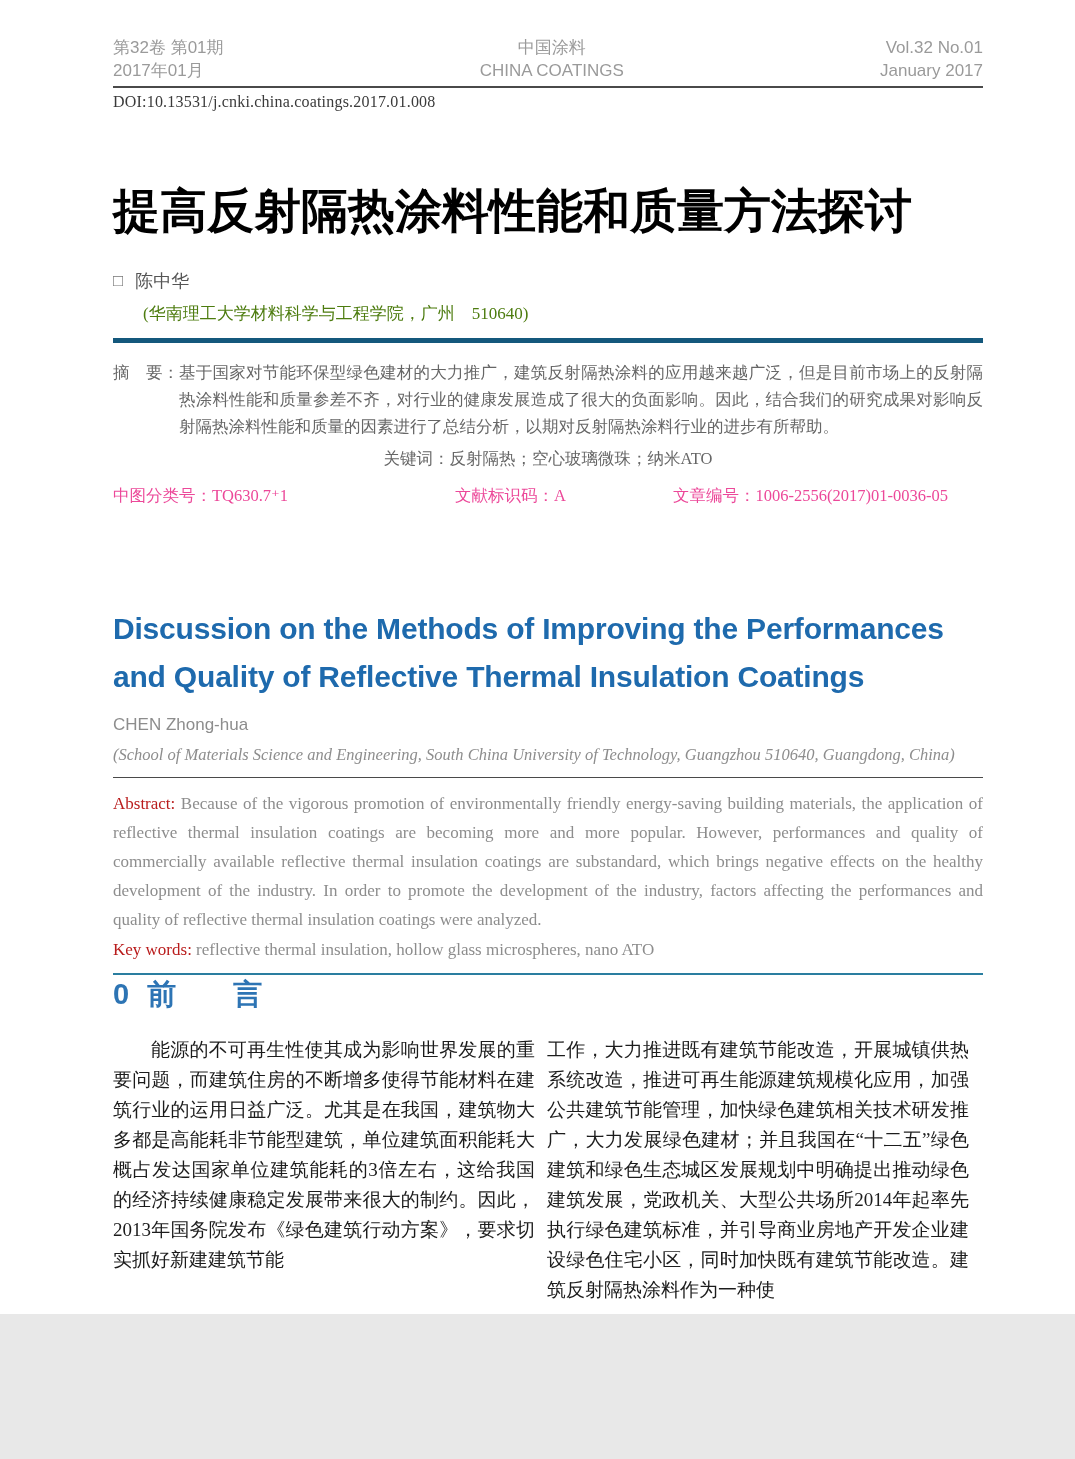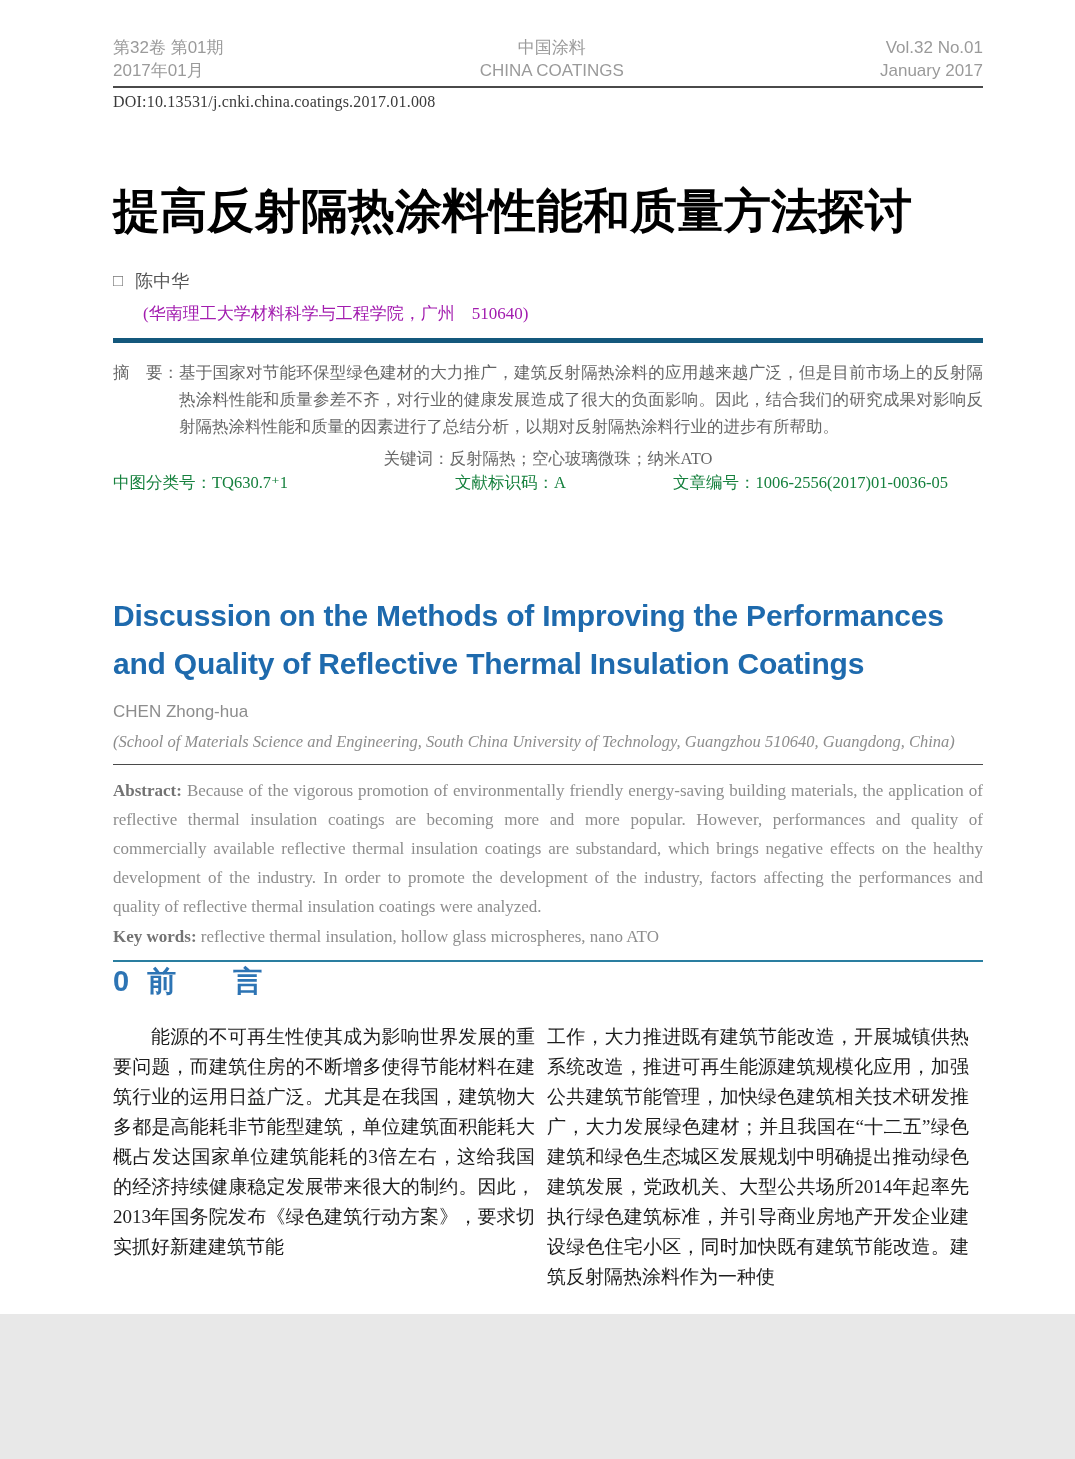--- a/index.html
+++ b/index.html
@@ -32,32 +32,32 @@
     margin-top: 69px;
     font-family: "Liberation Sans", "DejaVu Sans", sans-serif;
     font-size: 47px; font-weight: bold; color: #000000;
     letter-spacing: 0px; white-space: nowrap;
   }
   .author-row {
     margin-top: 26px; font-size: 18px; color: #555;
     display: flex; align-items: center; gap: 12px;
   }
   .author-marker { font-size: 17px; color: #777; }
-  .affil-cn { margin-top: 9px; margin-left: 30px; font-size: 17px; color: #a21caf; }
+  .affil-cn { margin-top: 9px; margin-left: 30px; font-size: 17px; color: #4d7c0f; }
   .rule-thick { margin-top: 13px; height: 5px; background: #14587c; }
   
   .hang { display: flex; align-items: flex-start; justify-content: center; }
   .hang .lbl { white-space: nowrap; }
   .abstract-cn {
     margin-top: 16px; font-size: 16.5px; line-height: 27px; color: #666;
     text-align: justify;
   }
   .keywords-cn { margin-top: 5px; font-size: 16.5px; line-height: 27px; color: #666; }
   .meta-row {
-    margin-top: 0; font-size: 16.5px; color: #15803d;
+    margin-top: 13px; font-size: 16.5px; color: #ec4899;
     display: flex;
     align-items: center;
   }
   .meta-clc { width: 342px; }
   .meta-code { width: 218px; }
   
   .title-en {
     margin-top: 98px;
     font-family: "Liberation Sans", "DejaVu Sans", sans-serif;
     font-size: 30px; font-weight: bold; color: #1e6aad;
@@ -68,21 +68,21 @@
     font-size: 17px; color: #8d8d8d;
   }
   .affil-en {
     margin-top: 10px; font-style: italic; font-size: 16.5px; color: #8d8d8d;
   }
   .rule-thin { margin-top: 12px; height: 1px; background: #4a4a4a; }
   .abstract-en {
     margin-top: 11px; font-size: 17px; line-height: 29px; color: #8d8d8d;
     text-align: justify;
   }
-  .abstract-en .lbl-en, .keywords-en .lbl-en { font-weight: bold; color: #737373; }
+  .abstract-en .lbl-en, .keywords-en .lbl-en { font-weight: normal; color: #b91c1c; }
   .keywords-en { margin-top: 1px; font-size: 17px; line-height: 29px; color: #8d8d8d; }
   .rule-teal { margin-top: 9px; height: 2px; background: #2a7ea0; }
   
   .section-heading {
     font-family: "Liberation Sans", "DejaVu Sans", sans-serif;
     font-size: 29px; font-weight: bold; color: #2d74b4;
   }
   .section-heading .sec-title { margin-left: 18px; letter-spacing: 14px; }
   .columns { margin-top: 20px; display: flex; gap: 12px; }
   .col { width: 422px; font-size: 19px; line-height: 30px; text-align: justify; color: #1c1c1c; }

